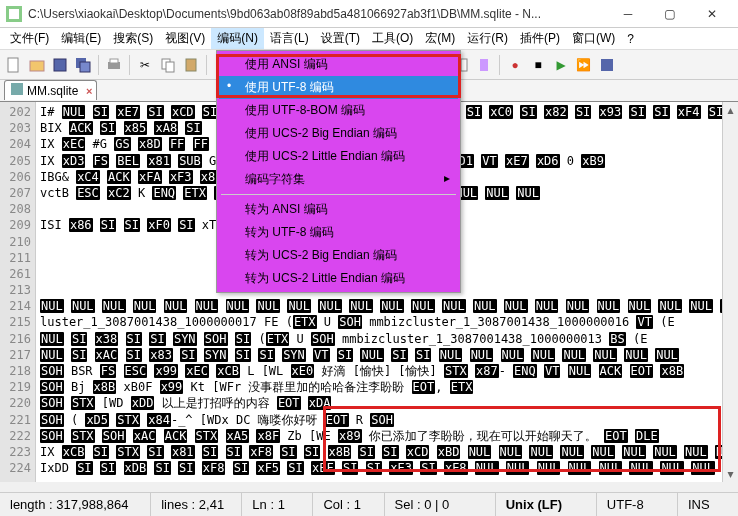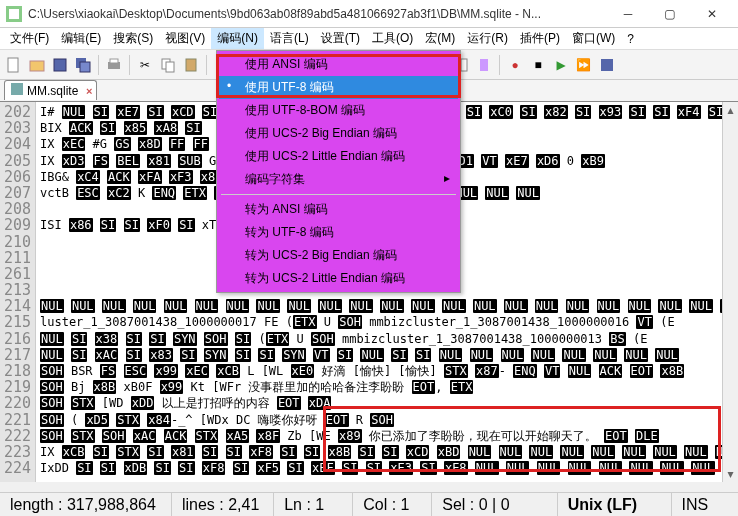--- a/index.html
+++ b/index.html
@@ -66,21 +66,21 @@
     position:relative;
   }
   .tab .close-x { position:absolute; right:4px; color:#c55; font-weight:bold; font-size:11px; }
   .editor-wrap { display:flex; height:380px; background:#fff; }
   .gutter {
     width:36px;
     background:#e4e4e4;
     border-right:1px solid #ccc;
     color:#888;
     font-family:Consolas,monospace;
-    font-size:15px;
+    font-size:12px;
     text-align:right;
     padding:2px 4px;
   }
   .gutter div { height:16.2px; line-height:16.2px; }
   .code {
     flex:1;
     position:relative;
     font-family:Consolas,monospace;
     font-size:12px;
     padding:2px 4px;
@@ -112,21 +112,21 @@
     z-index:30;
   }
   .statusbar {
     position:absolute;
     left:0; right:0; bottom:0;
     height:24px;
     background:#f0f0f0;
     border-top:1px solid #ccc;
     display:flex;
     align-items:center;
-    font-size:16px;
+    font-size:13px;
   }
   .status-cell { padding:0 10px; border-right:1px solid #ccc; height:100%; display:flex; align-items:center; }
 </style>
 </head>
 <body>
 
 <div class="titlebar">
   <span class="title-icon">
     <svg viewBox="0 0 16 16">
         <rect width="16" height="16" fill="#8c8"></rect>
@@ -335,14 +335,15 @@
 <div class="annot" style="left:216px; top:54px; width:245px; height:44px;"></div>
 <div class="annot" style="left:323px; top:406px; width:398px; height:66px;"></div>
 
 <div class="statusbar">
   <div class="status-cell" style="flex:1.3;">length : 317,988,864</div>
   <div class="status-cell" style="flex:0.7;">lines : 2,41</div>
   <div class="status-cell" style="flex:0.5;">Ln : 1</div>
   <div class="status-cell" style="flex:0.5;">Col : 1</div>
   <div class="status-cell" style="flex:0.9;">Sel : 0 | 0</div>
   <div class="status-cell" style="flex:0.8;font-weight:bold;">Unix (LF)</div>
+  <div class="status-cell" style="flex:0.6;">UTF-8</div>
   <div class="status-cell" style="flex:0.4;border-right:none;">INS</div>
 </div>
 
 </body></html>

